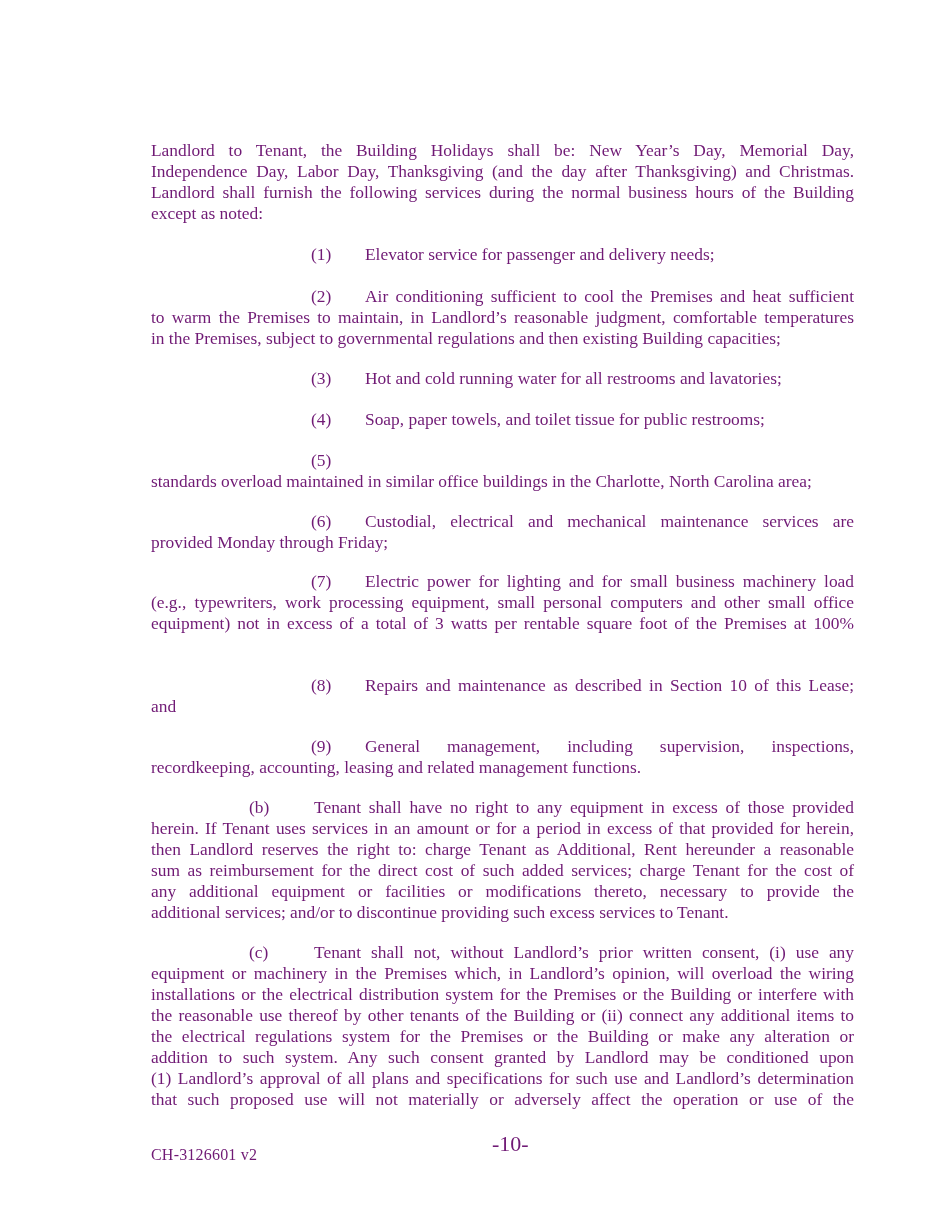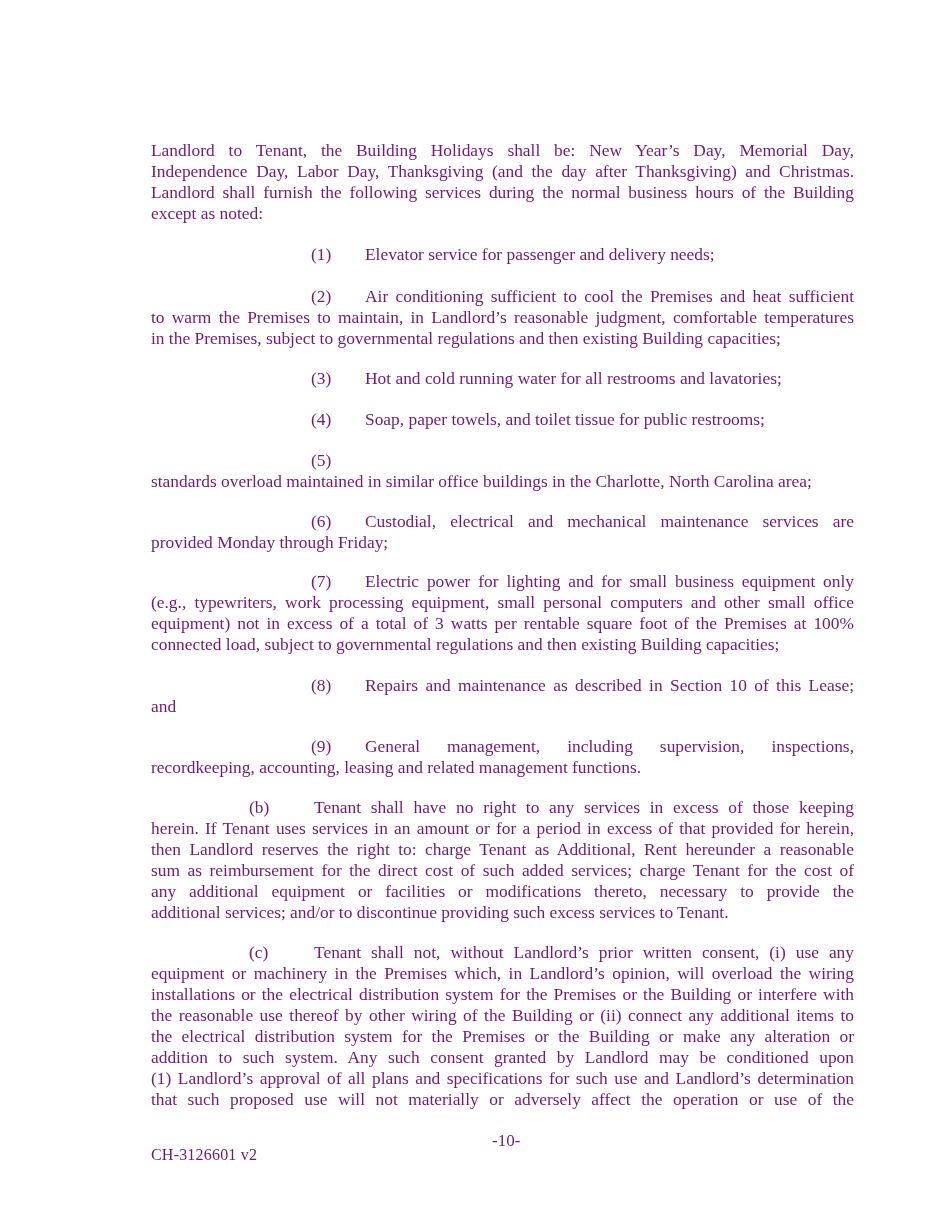--- a/index.html
+++ b/index.html
@@ -10,21 +10,21 @@
   }
   .line {
     position: absolute; left: 110px; width: 703px;
     white-space: nowrap; line-height: 21px; height: 21px;
   }
   .just { text-align: justify; text-align-last: justify; white-space: normal; }
   .ind-num { left: 270px; width: auto; }
   .ind-text { left: 324px; width: 489px; }
   .ind-b { left: 208px; width: auto; }
   .ind-b-text { left: 273px; width: 540px; }
-  .footer-num { position: absolute; left: 451px; top: 1131px; font-size: 17px; text-align: center; }
+  .footer-num { position: absolute; left: 451px; top: 1131px; font-size: 22px; text-align: center; }
   .footer-id { position: absolute; left: 110px; top: 1146px; font-size: 16px; letter-spacing: 0.2px; }
 </style>
 </head>
 <body>
 
 <div class="page">
 
   <div class="line just" style="top:140px">Landlord to Tenant, the Building Holidays shall be:  New Year’s Day, Memorial Day,</div>
   <div class="line just" style="top:161px">Independence Day, Labor Day, Thanksgiving (and the day after Thanksgiving) and Christmas.</div>
   <div class="line just" style="top:182px">Landlord shall furnish the following services during the normal business hours of the Building</div>
@@ -45,46 +45,45 @@
   <div class="line ind-text" style="top:409px;width:auto">Soap, paper towels, and toilet tissue for public restrooms;</div>
 
   <div class="line ind-num" style="top:450px">(5)</div>
   <div class="line" style="top:471px">standards overload maintained in similar office buildings in the Charlotte, North Carolina area;</div>
 
   <div class="line ind-num" style="top:511px">(6)</div>
   <div class="line ind-text just" style="top:511px">Custodial, electrical and mechanical maintenance services are</div>
   <div class="line" style="top:532px">provided Monday through Friday;</div>
 
   <div class="line ind-num" style="top:571px">(7)</div>
-  <div class="line ind-text just" style="top:571px">Electric power for lighting and for small business equipment only</div>
+  <div class="line ind-text just" style="top:571px">Electric power for lighting and for small business machinery load</div>
   <div class="line just" style="top:592px">(e.g., typewriters, work processing equipment, small personal computers and other small office</div>
   <div class="line just" style="top:613px">equipment) not in excess of a total of 3 watts per rentable square foot of the Premises at 100%</div>
-  <div class="line" style="top:634px">connected load, subject to governmental regulations and then existing Building capacities;</div>
 
   <div class="line ind-num" style="top:675px">(8)</div>
   <div class="line ind-text just" style="top:675px">Repairs and maintenance as described in Section 10 of this Lease;</div>
   <div class="line" style="top:696px">and</div>
 
   <div class="line ind-num" style="top:736px">(9)</div>
   <div class="line ind-text just" style="top:736px">General management, including supervision, inspections,</div>
   <div class="line" style="top:757px">recordkeeping, accounting, leasing and related management functions.</div>
 
   <div class="line ind-b" style="top:797px">(b)</div>
-  <div class="line ind-b-text just" style="top:797px">Tenant shall have no right to any services in excess of those keeping</div>
+  <div class="line ind-b-text just" style="top:797px">Tenant shall have no right to any equipment in excess of those provided</div>
   <div class="line just" style="top:818px">herein.  If Tenant uses services in an amount or for a period in excess of that provided for herein,</div>
   <div class="line just" style="top:839px">then Landlord reserves the right to:  charge Tenant as Additional, Rent hereunder a reasonable</div>
   <div class="line just" style="top:860px">sum as reimbursement for the direct cost of such added services; charge Tenant for the cost of</div>
   <div class="line just" style="top:881px">any additional equipment or facilities or modifications thereto, necessary to provide the</div>
   <div class="line" style="top:902px">additional services; and/or to discontinue providing such excess services to Tenant.</div>
 
   <div class="line ind-b" style="top:942px">(c)</div>
   <div class="line ind-b-text just" style="top:942px">Tenant shall not, without Landlord’s prior written consent, (i) use any</div>
   <div class="line just" style="top:963px">equipment or machinery in the Premises which, in Landlord’s opinion, will overload the wiring</div>
   <div class="line just" style="top:984px">installations or the electrical distribution system for the Premises or the Building or interfere with</div>
-  <div class="line just" style="top:1005px">the reasonable use thereof by other wiring of the Building or (ii) connect any additional items to</div>
-  <div class="line just" style="top:1026px">the electrical distribution system for the Premises or the Building or make any alteration or</div>
+  <div class="line just" style="top:1005px">the reasonable use thereof by other tenants of the Building or (ii) connect any additional items to</div>
+  <div class="line just" style="top:1026px">the electrical regulations system for the Premises or the Building or make any alteration or</div>
   <div class="line just" style="top:1047px">addition to such system.  Any such consent granted by Landlord may be conditioned upon</div>
   <div class="line just" style="top:1068px">(1) Landlord’s approval of all plans and specifications for such use and Landlord’s determination</div>
   <div class="line just" style="top:1089px">that such proposed use will not materially or adversely affect the operation or use of the</div>
 
   <div class="footer-num">-10-</div>
   <div class="footer-id">CH-3126601 v2</div>
 </div>
 
 </body></html>

